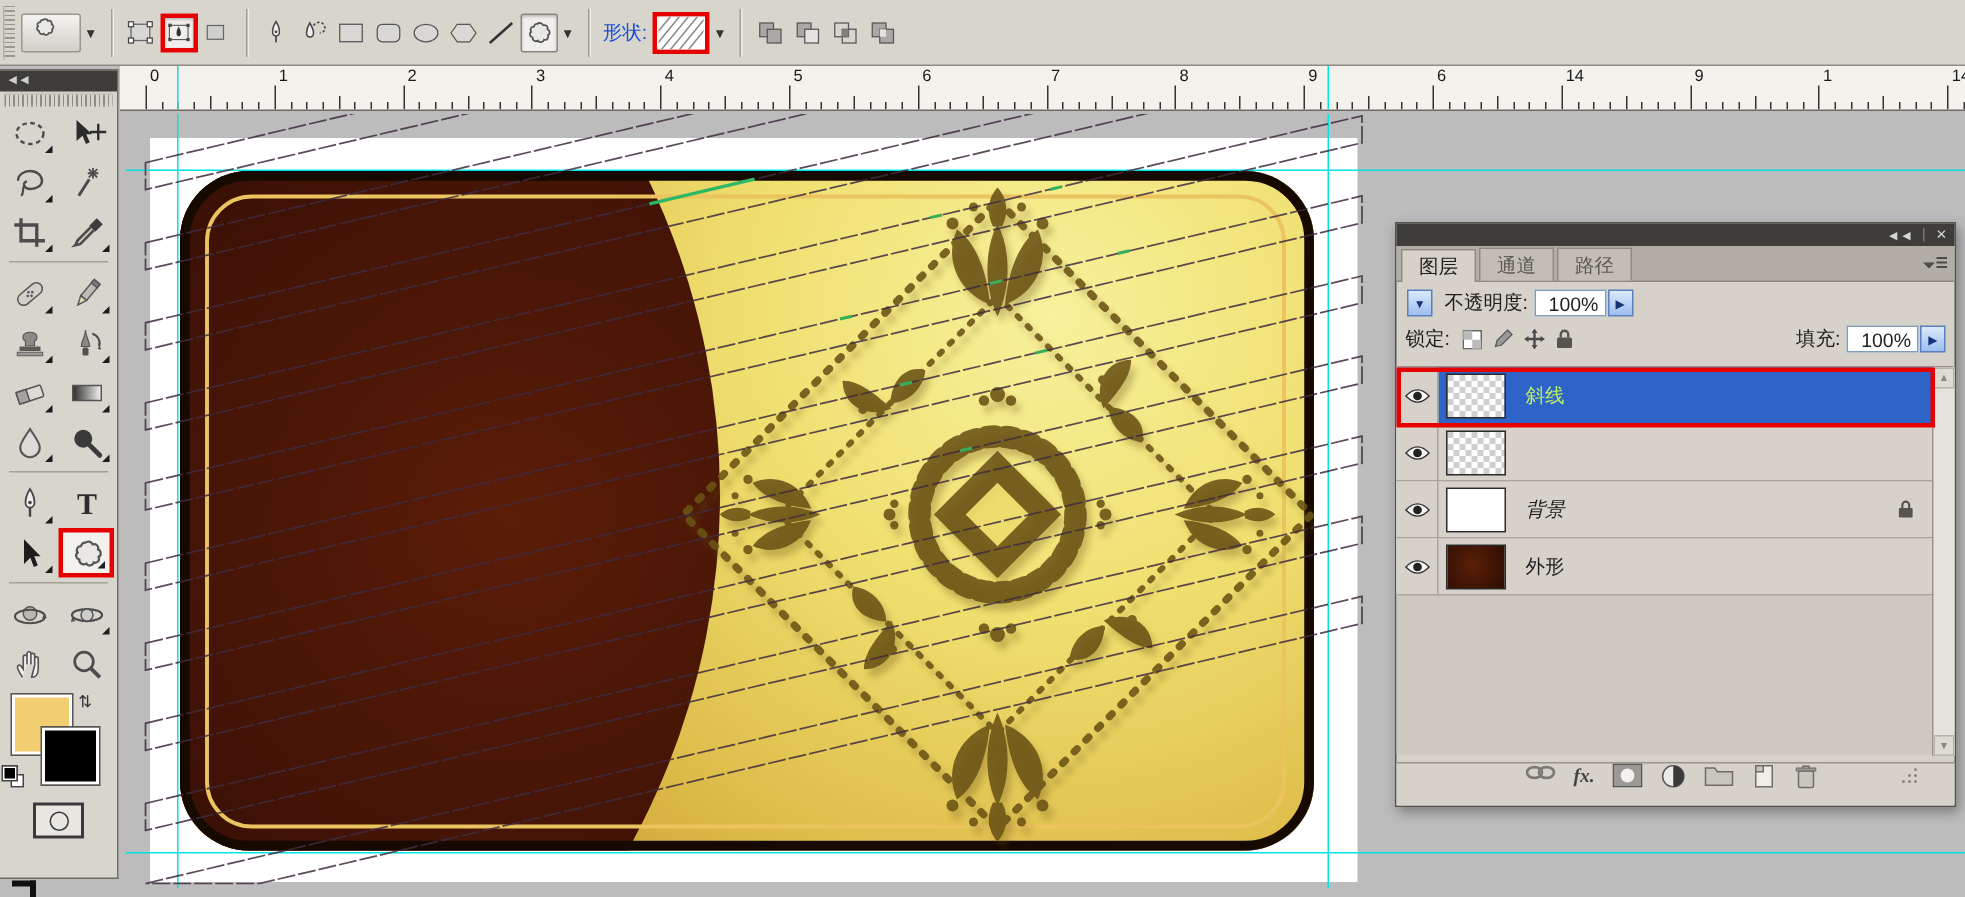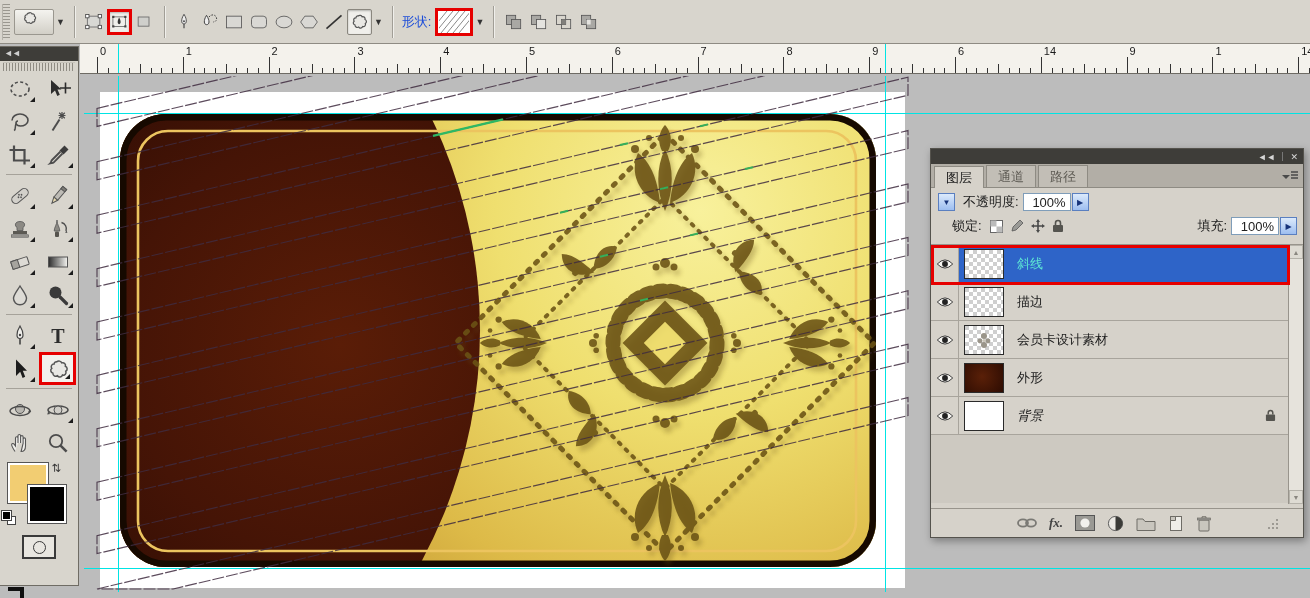--- a/index.html
+++ b/index.html
@@ -59,32 +59,32 @@
   .ctl-row{display:flex;align-items:center;margin-bottom:6px;}
   .dropdown{width:172px;height:20px;background:#fff;border:1px solid #7f9db9;display:flex;align-items:center;padding-left:6px;position:relative;}
   .xp-arrow{width:17px;height:18px;background:linear-gradient(#dcEAfb,#9dbef0);border:1px solid #5a7fc0;color:#16337a;
             font-size:8px;display:flex;align-items:center;justify-content:center;margin-left:1px;}
   .ctl-label{margin-left:8px;margin-right:4px;color:#1c1c1c;}
   .valbox{width:48px;height:18px;background:#fff;border:1px solid #7f9db9;display:flex;align-items:center;justify-content:flex-end;padding-right:4px;}
   .lock-icons{display:flex;align-items:center;gap:7px;margin-left:4px;}
   .layer-list{position:relative;border-top:1px solid #98948c;height:259px;background:#cdc9c1;}
   .lrow{display:flex;align-items:center;height:38px;border-bottom:1px solid #a8a49c;background:#d6d2ca;position:relative;width:359px;}
   .lrow.selected{background:#2e64c8;}
-  .lrow.selected .lname{color:#5eead4;font-family:Liberation Mono, monospace;}
+  .lrow.selected .lname{color:#bef264;font-family:Liberation Mono, monospace;}
   .eye-cell{width:28px;height:100%;display:flex;align-items:center;justify-content:center;border-right:1px solid #a8a49c;background:#d6d2ca;}
   .thumb-cell{width:50px;height:100%;display:flex;align-items:center;justify-content:center;}
   .thumb{width:40px;height:30px;border:1px solid #2a2a2a;position:relative;overflow:hidden;}
   .checker{background:repeating-conic-gradient(#ffffff 0% 25%, #cfcfcf 0% 50%);background-size:8px 8px;}
   .lname{margin-left:8px;color:#1c1c1c;flex:1;}
   .lname.italic{font-style:italic;}
   .red-frame{position:absolute;left:0;top:0;width:359px;height:40px;border:3px solid #e60000;pointer-events:none;z-index:3;}
   .sb{position:absolute;right:0;top:0;width:15px;height:259px;background:#e6e3dc;border-left:1px solid #98948c;}
   .sb-btn{height:14px;display:flex;align-items:center;justify-content:center;font-size:7px;color:#8a8780;background:#dedbd3;border:1px solid #b5b2aa;}
   .sb-btn.bot{position:absolute;bottom:0;left:0;right:0;}
-  .p-bottom{position:absolute;bottom:0;left:0;right:0;height:29px;border-top:1px solid #98948c;display:flex;align-items:center;gap:12px;padding:0 24px 0 86px;background:#d6d2ca;}
+  .p-bottom{position:absolute;bottom:0;left:0;right:0;height:29px;border-top:1px solid #98948c;display:flex;gap:12px;padding:0 24px 0 86px;background:#d6d2ca;}
   .fx-label{font-style:italic;font-weight:bold;font-size:13px;color:#444;font-family:"Liberation Serif",serif;}
   .grip-corner{margin-left:auto;}
   .icn{display:block;}
 </style>
 </head>
 <body>
 
 <div class="screen">
 
   <svg class="canvas-svg" width="1310" height="598" viewBox="0 0 1310 598">
@@ -648,21 +648,21 @@
     <div class="p-controls">
       <div class="ctl-row">
         <div class="xp-arrow">▼</div>
         <span class="ctl-label">不透明度:</span>
         <div class="valbox">
           <span>100%</span>
         </div>
         <div class="xp-arrow">▶</div>
       </div>
       <div class="ctl-row">
-        <span class="ctl-label" style="margin-left:15px">锁定:</span>
+        <span class="ctl-label" style="margin-left:0">锁定:</span>
         <div class="lock-icons">
           <svg width="13" height="13" viewBox="0 0 13 13">
             <rect x="0.5" y="0.5" width="12" height="12" fill="#fff" stroke="#666"></rect>
             <rect x="0.5" y="0.5" width="6" height="6" fill="#bbb"></rect>
               <rect x="6.5" y="6.5" width="6" height="6" fill="#bbb"></rect>
             </svg>
           <svg width="14" height="14" viewBox="0 0 14 14">
             <path d="M10 1 L13 4 L6 11 L2 12 L3 8 Z" fill="#9a9a96" stroke="#555" stroke-width="0.8"></path>
             </svg>
           <svg width="14" height="14" viewBox="0 0 14 14">
@@ -697,71 +697,48 @@
       <div class="lrow">
         <div class="eye-cell">
           <svg width="18" height="12" viewBox="0 0 20 14">
             <path d="M1 7 Q10 -2.5 19 7 Q10 16.5 1 7 Z" fill="#f6f5f1" stroke="#333" stroke-width="1.1"></path>
               <circle cx="10" cy="7" r="3.4" fill="#222"></circle>
             </svg>
         </div>
         <div class="thumb-cell">
             <div class="thumb checker"></div>
           </div>
-        <span class="lname">描边</span>
-      </div>
-      <div class="lrow">
-        <div class="eye-cell">
-          <svg width="18" height="12" viewBox="0 0 20 14">
-            <path d="M1 7 Q10 -2.5 19 7 Q10 16.5 1 7 Z" fill="#f6f5f1" stroke="#333" stroke-width="1.1"></path>
-              <circle cx="10" cy="7" r="3.4" fill="#222"></circle>
-            </svg>
-        </div>
-        <div class="thumb-cell">
-            <div class="thumb checker">
-          <svg width="38" height="28" viewBox="0 0 38 28" style="position:absolute;left:0;top:0">
-            <g fill="#9a958a">
-                  <circle cx="19" cy="10" r="3"></circle>
-                  <circle cx="15" cy="15" r="2.4"></circle>
-                  <circle cx="23" cy="15" r="2.4"></circle>
-                  <circle cx="19" cy="19" r="3"></circle>
-                  <circle cx="19" cy="14.5" r="1.6" fill="#c9c4b8"></circle>
-                </g>
-              </svg>
-        </div>
-          </div>
-        <span class="lname">会员卡设计素材</span>
-      </div>
-      <div class="lrow">
-        <div class="eye-cell">
-          <svg width="18" height="12" viewBox="0 0 20 14">
-            <path d="M1 7 Q10 -2.5 19 7 Q10 16.5 1 7 Z" fill="#f6f5f1" stroke="#333" stroke-width="1.1"></path>
-              <circle cx="10" cy="7" r="3.4" fill="#222"></circle>
-            </svg>
-        </div>
-        <div class="thumb-cell">
-            <div class="thumb" style="background:radial-gradient(circle at 45% 45%,#5a2008,#2d0c02)"></div>
-          </div>
-        <span class="lname">外形</span>
       </div>
       <div class="lrow">
         <div class="eye-cell">
           <svg width="18" height="12" viewBox="0 0 20 14">
             <path d="M1 7 Q10 -2.5 19 7 Q10 16.5 1 7 Z" fill="#f6f5f1" stroke="#333" stroke-width="1.1"></path>
               <circle cx="10" cy="7" r="3.4" fill="#222"></circle>
             </svg>
         </div>
         <div class="thumb-cell">
             <div class="thumb" style="background:#fff"></div>
           </div>
         <span class="lname italic">背景</span>
         <svg width="11" height="13" viewBox="0 0 12 14" style="margin-right:14px">
           <rect x="1" y="6" width="10" height="7" rx="1" fill="#55544f"></rect>
           <path d="M3.5 6 V4 a2.5 2.5 0 0 1 5 0 V6" fill="none" stroke="#55544f" stroke-width="1.6"></path>
           </svg>
+      </div>
+      <div class="lrow">
+        <div class="eye-cell">
+          <svg width="18" height="12" viewBox="0 0 20 14">
+            <path d="M1 7 Q10 -2.5 19 7 Q10 16.5 1 7 Z" fill="#f6f5f1" stroke="#333" stroke-width="1.1"></path>
+              <circle cx="10" cy="7" r="3.4" fill="#222"></circle>
+            </svg>
+        </div>
+        <div class="thumb-cell">
+            <div class="thumb" style="background:radial-gradient(circle at 45% 45%,#5a2008,#2d0c02)"></div>
+          </div>
+        <span class="lname">外形</span>
       </div>
       <div class="sb">
         <div class="sb-btn">▲</div>
         <div class="sb-btn bot">▼</div>
       </div>
     </div>
     <div class="p-bottom">
       <svg width="20" height="12" viewBox="0 0 20 12">
         <ellipse cx="6" cy="6" rx="5" ry="3.6" fill="none" stroke="#7a7974" stroke-width="1.8"></ellipse>
         <ellipse cx="14" cy="6" rx="5" ry="3.6" fill="none" stroke="#7a7974" stroke-width="1.8"></ellipse>

